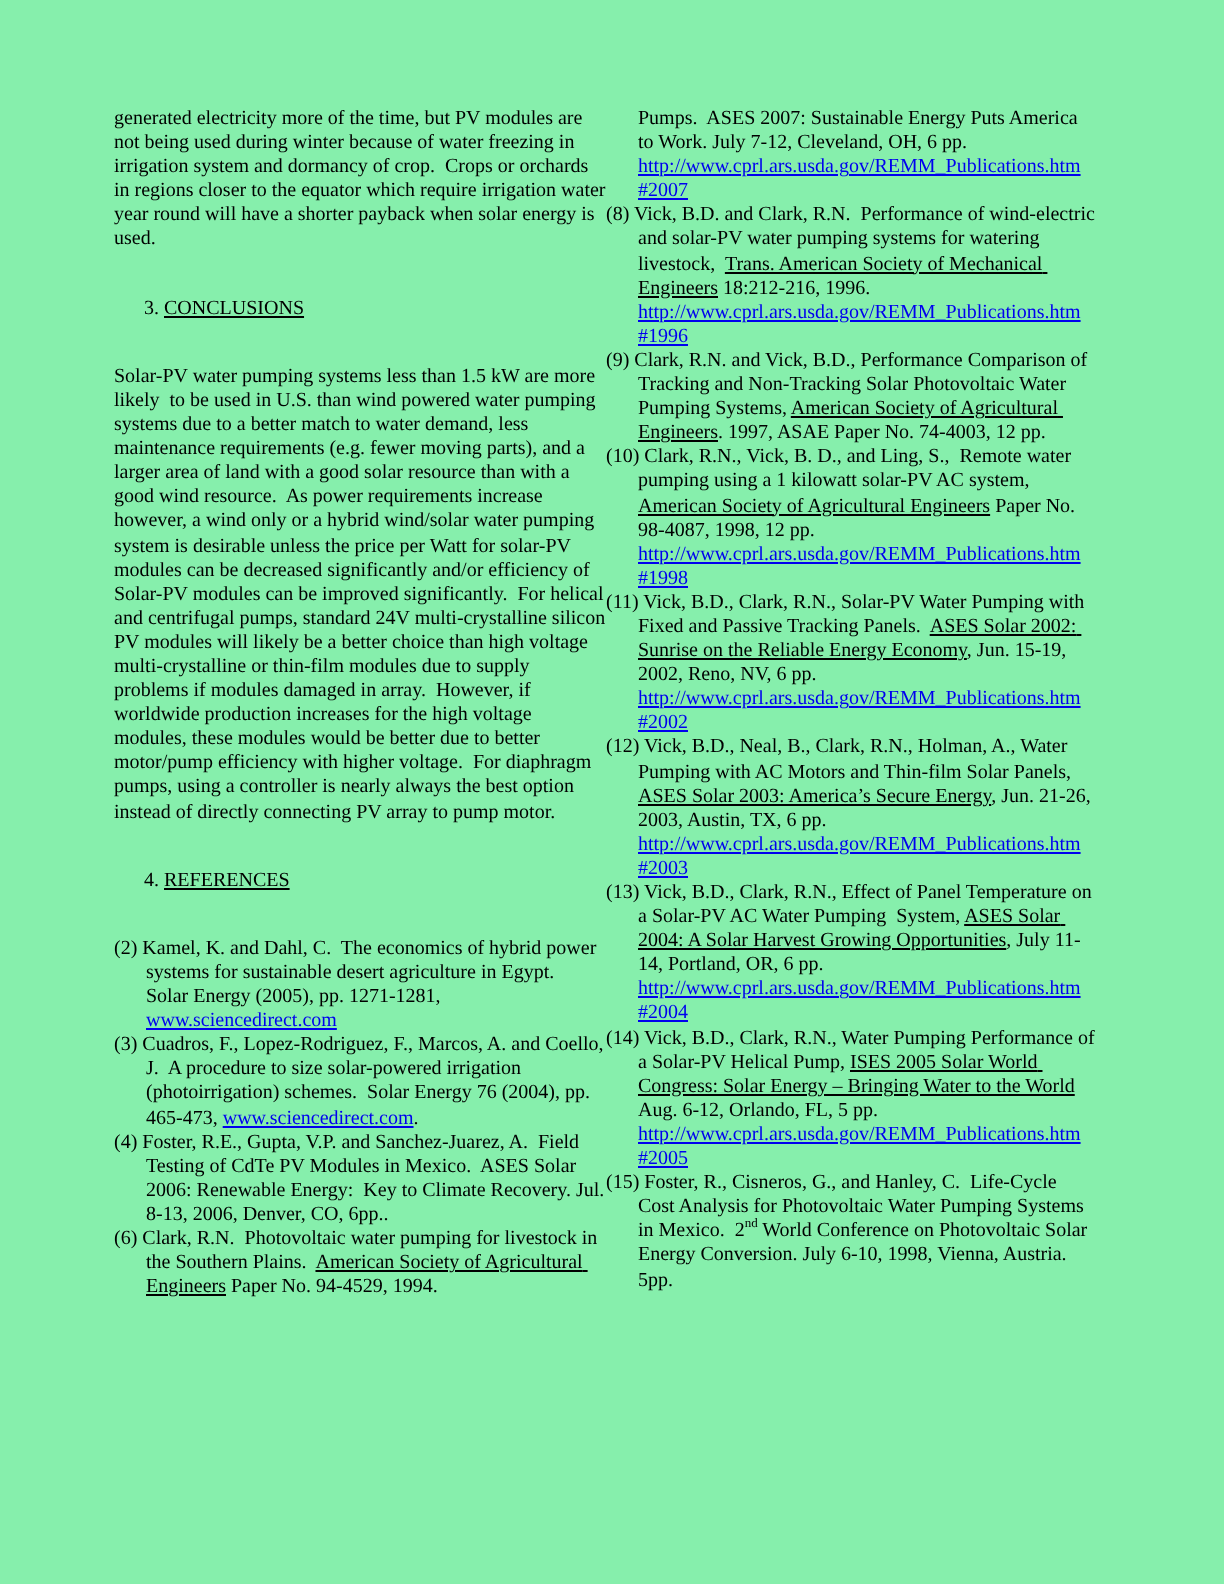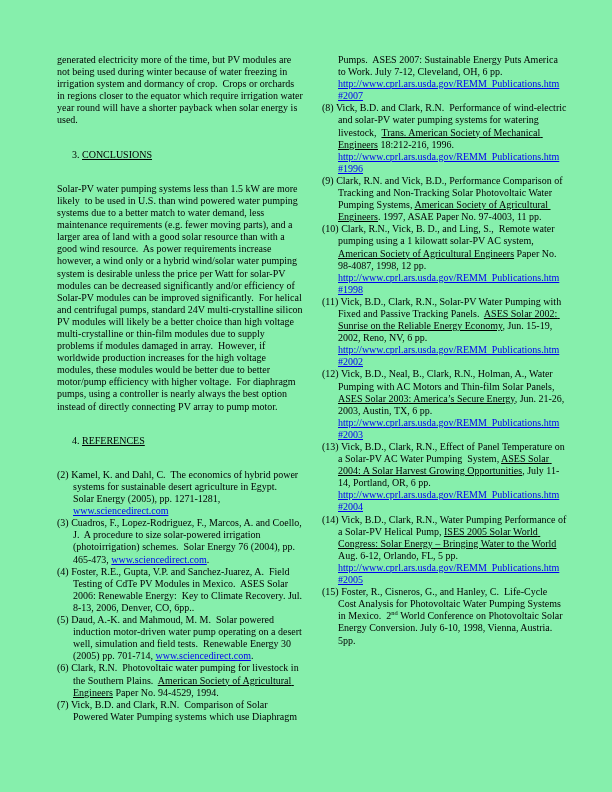--- a/index.html
+++ b/index.html
@@ -21,21 +21,21 @@
     position: absolute;
     inset: 0;
     background: #86efac;
   }
   .col {
     position: absolute;
     top: 54px;
     width: 246px;
   }
   .col-left  { left: 57px; }
-  .col-right { left: 322px; }
+  .col-right { left: 303px; }
   .body-text {
     margin: 0;
     white-space: pre-wrap;
   }
   .heading {
     margin: 10px 0 10px 0;
     white-space: pre-wrap;
   }
   .u { text-decoration: underline; }
   .sup {
@@ -80,31 +80,29 @@
     <p class="body-text">Solar-PV water pumping systems less than 1.5 kW are more likely  to be used in U.S. than wind powered water pumping systems due to a better match to water demand, less maintenance requirements (e.g. fewer moving parts), and a larger area of land with a good solar resource than with a good wind resource.  As power requirements increase however, a wind only or a hybrid wind/solar water pumping system is desirable unless the price per Watt for solar-PV modules can be decreased significantly and/or efficiency of Solar-PV modules can be improved significantly.  For helical and centrifugal pumps, standard 24V multi-crystalline silicon PV modules will likely be a better choice than high voltage multi-crystalline or thin-film modules due to supply problems if modules damaged in array.  However, if worldwide production increases for the high voltage modules, these modules would be better due to better motor/pump efficiency with higher voltage.  For diaphragm pumps, using a controller is nearly always the best option instead of directly connecting PV array to pump motor.</p>
 
     <div class="heading">
       <span>4. </span><span class="u">REFERENCES</span>
     </div>
 
     <div class="refs" id="refs-left">
         <div class="ref"><span>(2) </span><span>Kamel, K. and Dahl, C.  The economics of hybrid power systems for sustainable desert agriculture in Egypt.  Solar Energy (2005), pp. 1271-1281, </span><a class="link" href="#">www.sciencedirect.com</a></div>
         <div class="ref"><span>(3) </span><span>Cuadros, F., Lopez-Rodriguez, F., Marcos, A. and Coello, J.  A procedure to size solar-powered irrigation (photoirrigation) schemes.  Solar Energy 76 (2004), pp. 465-473, </span><a class="link" href="#">www.sciencedirect.com</a><span>.</span></div>
         <div class="ref"><span>(4) </span><span>Foster, R.E., Gupta, V.P. and Sanchez-Juarez, A.  Field Testing of CdTe PV Modules in Mexico.  ASES Solar 2006: Renewable Energy:  Key to Climate Recovery. Jul. 8-13, 2006, Denver, CO, 6pp..</span></div>
-        <div class="ref"><span>(5) </span><span>Daud, A.-K. and Mahmoud, M. M.  Solar powered induction motor-driven water pump operating on a desert well, simulation and field tests.  Renewable Energy 30 (2005) pp. 701-714, </span><a class="link" href="#">www.sciencedirect.com</a><span>.</span></div>
         <div class="ref"><span>(6) </span><span>Clark, R.N.  Photovoltaic water pumping for livestock in the Southern Plains.  </span><span class="u">American Society of Agricultural Engineers</span><span> Paper No. 94-4529, 1994.</span></div>
-        <div class="ref"><span>(7) </span><span>Vick, B.D. and Clark, R.N.  Comparison of Solar Powered Water Pumping systems which use Diaphragm</span></div>
       </div>
   </div>
 
   <div class="col col-right">
     <div class="ref-cont" id="ref7-cont"><span>Pumps.  ASES 2007: Sustainable Energy Puts America to Work. July 7-12, Cleveland, OH, 6 pp. </span><a class="link" href="#">http://www.cprl.ars.usda.gov/REMM_Publications.htm<wbr>#2007</a></div>
     <div class="refs" id="refs-right">
         <div class="ref"><span>(8) </span><span>Vick, B.D. and Clark, R.N.  Performance of wind-electric and solar-PV water pumping systems for watering livestock,  </span><span class="u">Trans. American Society of Mechanical Engineers</span><span> 18:212-216, 1996. </span><a class="link" href="#">http://www.cprl.ars.usda.gov/REMM_Publications.htm<wbr>#1996</a></div>
-        <div class="ref"><span>(9) </span><span>Clark, R.N. and Vick, B.D., Performance Comparison of Tracking and Non-Tracking Solar Photovoltaic Water Pumping Systems, </span><span class="u">American Society of Agricultural Engineers</span><span>. 1997, ASAE Paper No. 97-4003, 11 pp.</span></div>
+        <div class="ref"><span>(9) </span><span>Clark, R.N. and Vick, B.D., Performance Comparison of Tracking and Non-Tracking Solar Photovoltaic Water Pumping Systems, </span><span class="u">American Society of Agricultural Engineers</span><span>. 1997, ASAE Paper No. 74-4003, 12 pp.</span></div>
         <div class="ref"><span>(10) </span><span>Clark, R.N., Vick, B. D., and Ling, S.,  Remote water pumping using a 1 kilowatt solar-PV AC system, </span><span class="u">American Society of Agricultural Engineers</span><span> Paper No. 98-4087, 1998, 12 pp. </span><a class="link" href="#">http://www.cprl.ars.usda.gov/REMM_Publications.htm<wbr>#1998</a></div>
         <div class="ref"><span>(11) </span><span>Vick, B.D., Clark, R.N., Solar-PV Water Pumping with Fixed and Passive Tracking Panels.  </span><span class="u">ASES Solar 2002: Sunrise on the Reliable Energy Economy</span><span>, Jun. 15-19, 2002, Reno, NV, 6 pp. </span><a class="link" href="#">http://www.cprl.ars.usda.gov/REMM_Publications.htm<wbr>#2002</a></div>
         <div class="ref"><span>(12) </span><span>Vick, B.D., Neal, B., Clark, R.N., Holman, A., Water Pumping with AC Motors and Thin-film Solar Panels, </span><span class="u">ASES Solar 2003: America’s Secure Energy</span><span>, Jun. 21-26, 2003, Austin, TX, 6 pp. </span><a class="link" href="#">http://www.cprl.ars.usda.gov/REMM_Publications.htm<wbr>#2003</a></div>
         <div class="ref"><span>(13) </span><span>Vick, B.D., Clark, R.N., Effect of Panel Temperature on a Solar-PV AC Water Pumping  System, </span><span class="u">ASES Solar 2004: A Solar Harvest Growing Opportunities</span><span>, July 11-14, Portland, OR, 6 pp. </span><a class="link" href="#">http://www.cprl.ars.usda.gov/REMM_Publications.htm<wbr>#2004</a></div>
         <div class="ref"><span>(14) </span><span>Vick, B.D., Clark, R.N., Water Pumping Performance of a Solar-PV Helical Pump, </span><span class="u">ISES 2005 Solar World Congress: Solar Energy – Bringing Water to the World</span><span> Aug. 6-12, Orlando, FL, 5 pp. </span><a class="link" href="#">http://www.cprl.ars.usda.gov/REMM_Publications.htm<wbr>#2005</a></div>
         <div class="ref"><span>(15) </span><span>Foster, R., Cisneros, G., and Hanley, C.  Life-Cycle Cost Analysis for Photovoltaic Water Pumping Systems in Mexico.  2</span><span class="sup">nd</span><span> World Conference on Photovoltaic Solar Energy Conversion. July 6-10, 1998, Vienna, Austria. 5pp.</span></div>
       </div>
   </div>
 
 </div>

